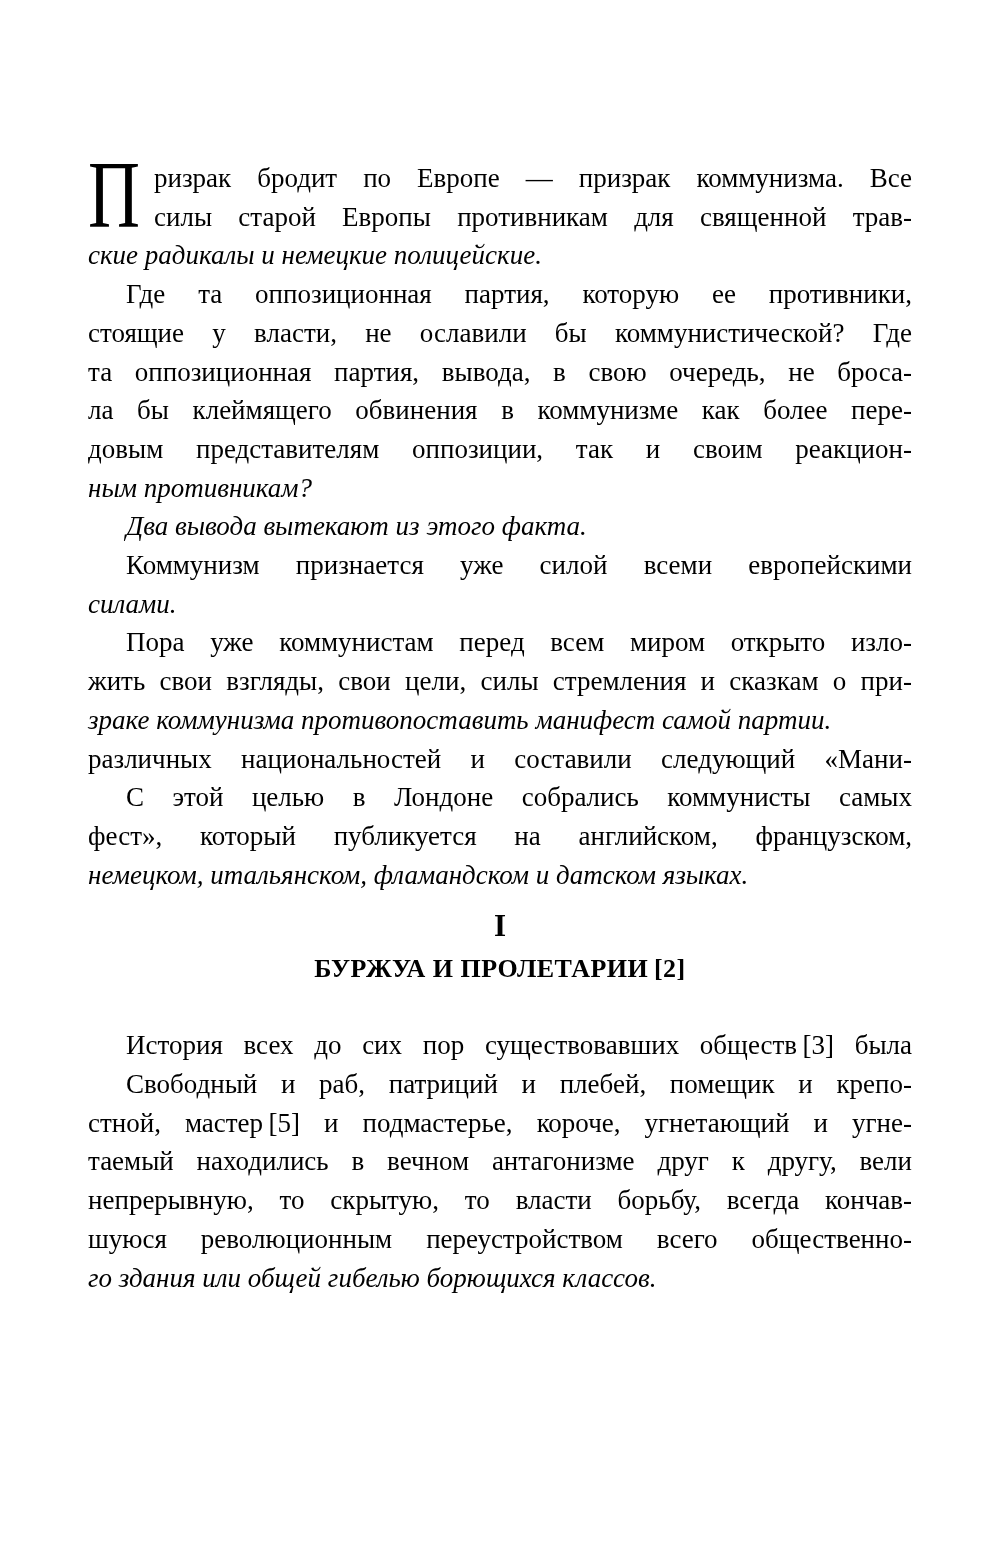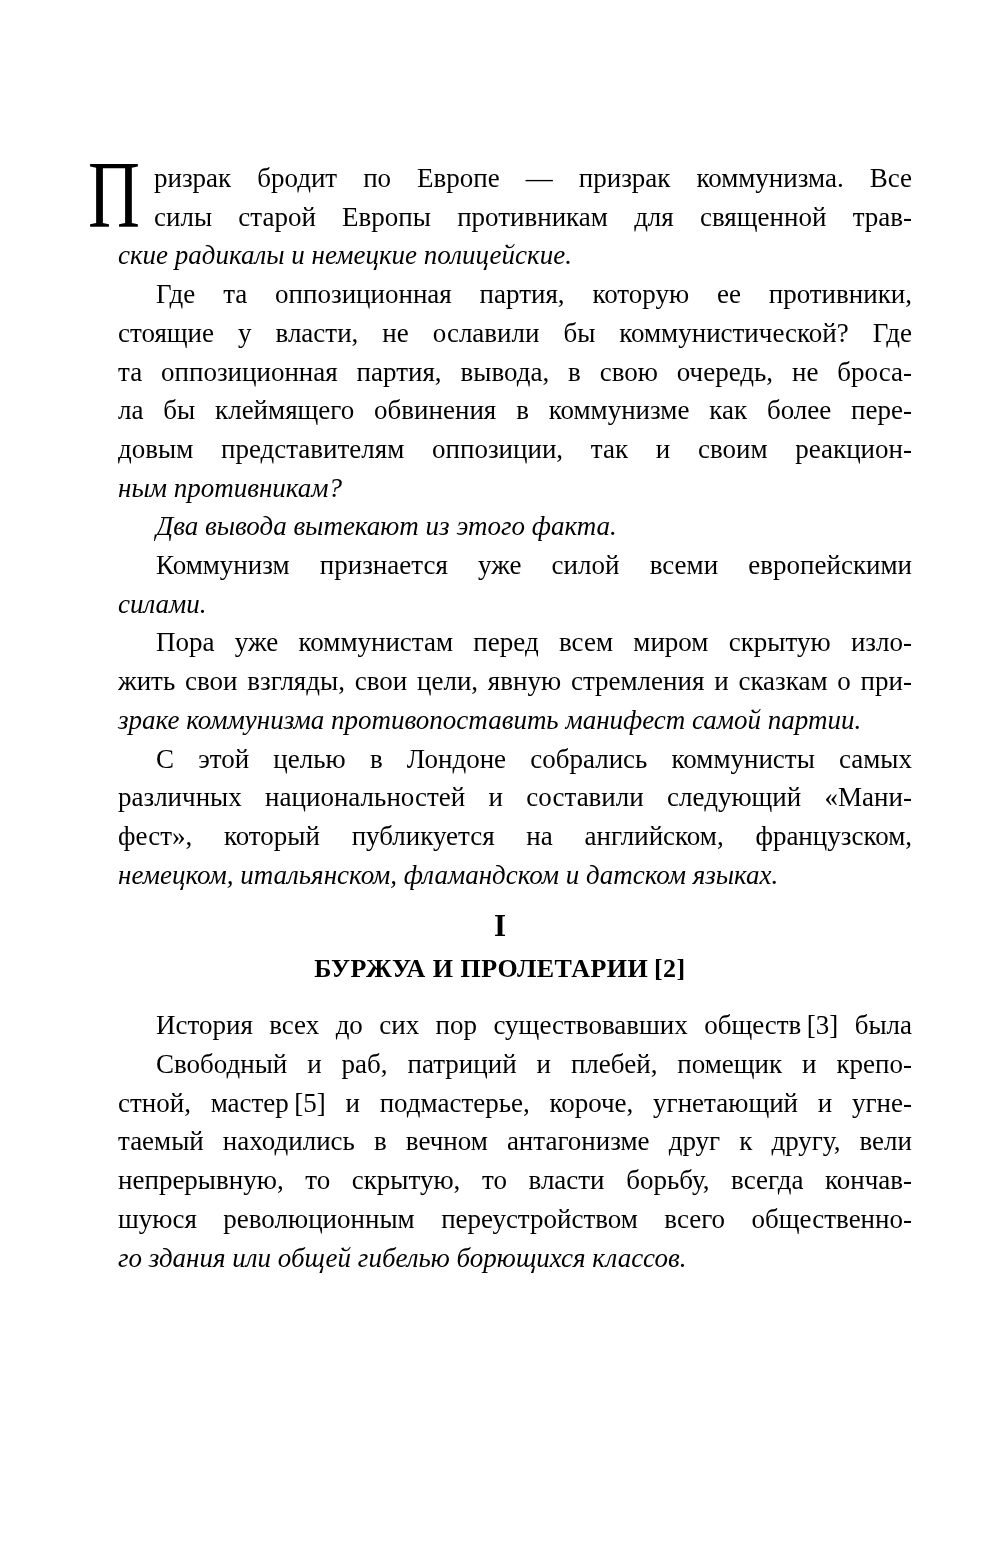--- a/index.html
+++ b/index.html
@@ -28,21 +28,20 @@
     color: #000000;
   }
   .paragraph {
     margin: 0;
     padding: 0;
   }
   .line {
     text-align: justify;
     text-align-last: justify;
     white-space: normal;
-    margin-left: 30px;
   }
   .line.para-end {
     text-align-last: left;
     font-style: italic;
   }
   .line.indent {
     text-indent: 38px;
   }
   .dropcap {
     float: left;
@@ -62,21 +61,21 @@
     font-weight: bold;
     text-align: center;
     margin: 14px 0 8px 0;
   }
   .section-title {
     font-size: 26px;
     line-height: 34px;
     font-weight: bold;
     text-align: center;
     letter-spacing: 0.5px;
-    margin: 0 0 20px 0;
+    margin: 0 0 40px 0;
   }
 </style>
 </head>
 <body style="background: rgb(255, 255, 255); color: rgb(0, 0, 0);">
 
 <main class="page">
   <div class="content">
     <section id="preamble">
         <div class="paragraph">
           <span class="dropcap">П</span>
@@ -93,27 +92,27 @@
           <div class="line para-end">ным противникам?</div>
         </div>
         <div class="paragraph">
           <div class="line indent para-end">Два вывода вытекают из этого факта.</div>
         </div>
         <div class="paragraph">
           <div class="line indent">Коммунизм признается уже силой всеми европейскими</div>
           <div class="line para-end">силами.</div>
         </div>
         <div class="paragraph">
-          <div class="line indent">Пора уже коммунистам перед всем миром скрытую изло-</div>
-          <div class="line">жить свои взгляды, свои цели, явную стремления и сказкам о при-</div>
+          <div class="line indent">Пора уже коммунистам перед всем миром открыто изло-</div>
+          <div class="line">жить свои взгляды, свои цели, силы стремления и сказкам о при-</div>
           <div class="line para-end">зраке коммунизма противопоставить манифест самой партии.</div>
         </div>
         <div class="paragraph">
+          <div class="line">различных национальностей и составили следующий «Мани-</div>
           <div class="line indent">С этой целью в Лондоне собрались коммунисты самых</div>
-          <div class="line">различных национальностей и составили следующий «Мани-</div>
           <div class="line">фест», который публикуется на английском, французском,</div>
           <div class="line para-end">немецком, итальянском, фламандском и датском языках.</div>
         </div>
       </section>
     <h2 class="section-number">I</h2>
     <h3 class="section-title">БУРЖУА И ПРОЛЕТАРИИ [2]</h3>
     <section id="chapter">
         <div class="paragraph">
           <div class="line indent">История всех до сих пор существовавших обществ [3] была</div>
         </div>

